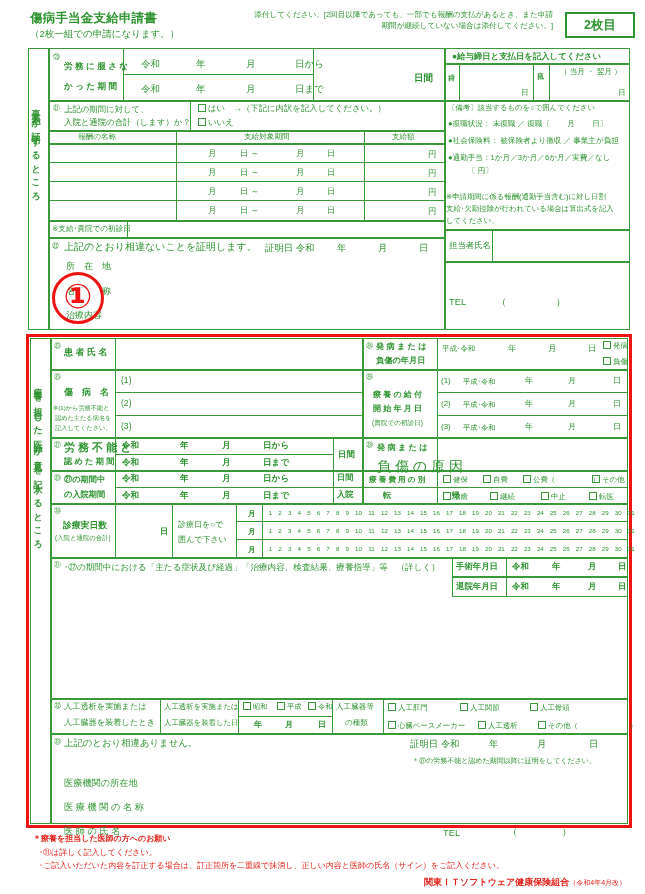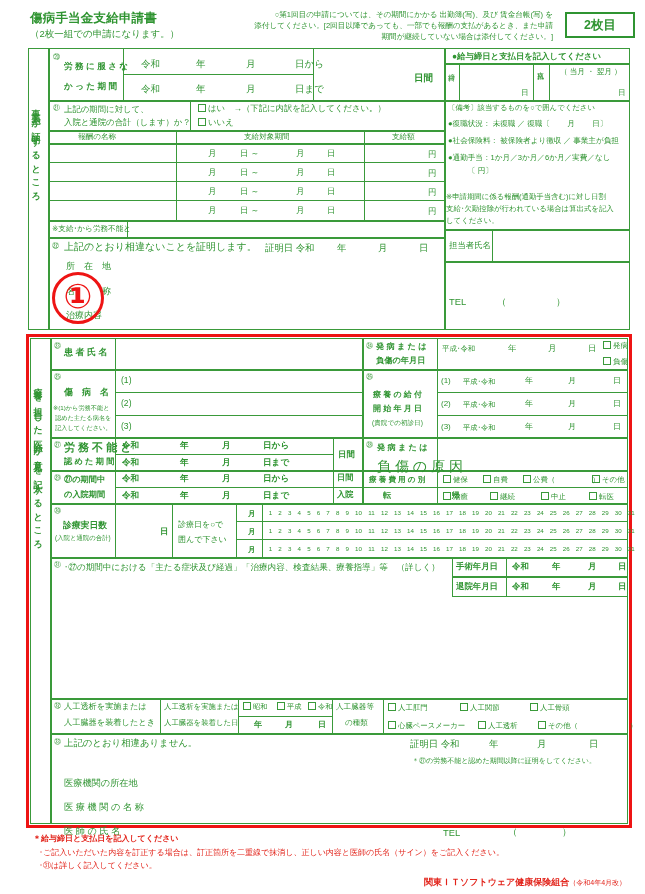--- a/index.html
+++ b/index.html
@@ -69,21 +69,20 @@
 </style>
 </head>
 <body>
 
 <div class="page">
 
   <div class="hdr">
     <div class="title">傷病手当金支給申請書</div>
     <div class="subtitle">（2枚一組での申請になります。）</div>
     <div class="hdrnote">
-      <div>○第1回目の申請については、その期間にかかる 出勤簿(写)、及び 賃金台帳(写) を</div>
       <div>添付してください。[2回目以降であっても、一部でも報酬の支払があるとき、また申請</div>
       <div>期間が継続していない場合は添付してください。]</div>
     </div>
     <div class="sheetbox">2枚目</div>
   </div>
 
   <div class="frm" style="left:28px;top:48px;width:602px;height:282px;"></div>
 
   <div class="vl2" style="left:48px;top:48px;height:282px;"></div>
   <div class="vert" style="left:31px;top:102px;height:222px;">事業主が証明するところ</div>
@@ -154,21 +153,21 @@
   <div>
     <div class="t" style="left:208px;top:206px;font-size:8.4px;">月</div>
     <div class="t" style="left:240px;top:206px;font-size:8.4px;">日 ～</div>
     <div class="t" style="left:296px;top:206px;font-size:8.4px;">月</div>
     <div class="t" style="left:327px;top:206px;font-size:8.4px;">日</div>
     <div class="t" style="left:428px;top:207px;font-size:8.4px;">円</div>
   </div>
 
   <div class="hl2" style="left:48px;top:237px;width:396px;"></div>
   <div class="vl" style="left:127px;top:220px;height:17px;"></div>
-  <div class="t" style="left:52px;top:225px;font-size:7.6px;">※支給･から労務不能と</div>
+  <div class="t" style="left:52px;top:225px;font-size:7.6px;">※支給･貴院での初診日</div>
 
   <div class="t" style="left:52px;top:242px;font-size:7px;">㉒</div>
   <div class="t" style="left:64px;top:242px;font-size:10px;">上記のとおり相違ないことを証明します。</div>
   <div class="t" style="left:265px;top:243px;font-size:9.4px;">証明日 令和</div>
   <div class="t" style="left:337px;top:243px;font-size:9.4px;">年</div>
   <div class="t" style="left:378px;top:243px;font-size:9.4px;">月</div>
   <div class="t" style="left:419px;top:243px;font-size:9.4px;">日</div>
 
   <div class="t" style="left:66px;top:262px;font-size:9px;">所　在　地</div>
   <div class="t" style="left:66px;top:287px;font-size:9px;">名　　　称</div>
@@ -421,21 +420,21 @@
   <div class="t" style="left:412px;top:757px;font-size:7px;">＊㉗の労務不能と認めた期間以降に証明をしてください。</div>
 
   <div class="t" style="left:64px;top:779px;font-size:9.2px;">医療機関の所在地</div>
   <div class="t" style="left:64px;top:803px;font-size:9.2px;">医 療 機 関 の 名 称</div>
   <div class="t" style="left:64px;top:827px;font-size:9.2px;">医 師 の 氏 名</div>
   <div class="t" style="left:443px;top:828px;font-size:9.4px;">TEL</div>
   <div class="t" style="left:508px;top:827px;font-size:9.4px;">（</div>
   <div class="t" style="left:562px;top:827px;font-size:9.4px;">）</div>
 
   <div class="footnote" style="left:33px;top:832px;width:590px;">
-    <div style="font-weight:bold;">＊給与締日と支払日を記入してください</div>
+    <div style="font-weight:bold;">＊療養を担当した医師の方へのお願い</div>
+    <div style="padding-left:6px;">･㉛は詳しく記入してください。</div>
     <div style="padding-left:6px;">･ご記入いただいた内容を訂正する場合は、訂正箇所を二重線で抹消し、正しい内容と医師の氏名（サイン）をご記入ください。</div>
-    <div style="padding-left:6px;">･㉛は詳しく記入してください。</div>
   </div>
   <div class="orgname" style="left:424px;top:876px;">
     <span>関東ＩＴソフトウェア健康保険組合</span><small>（令和4年4月改）</small>
   </div>
 
 </div>
 
 </body></html>

